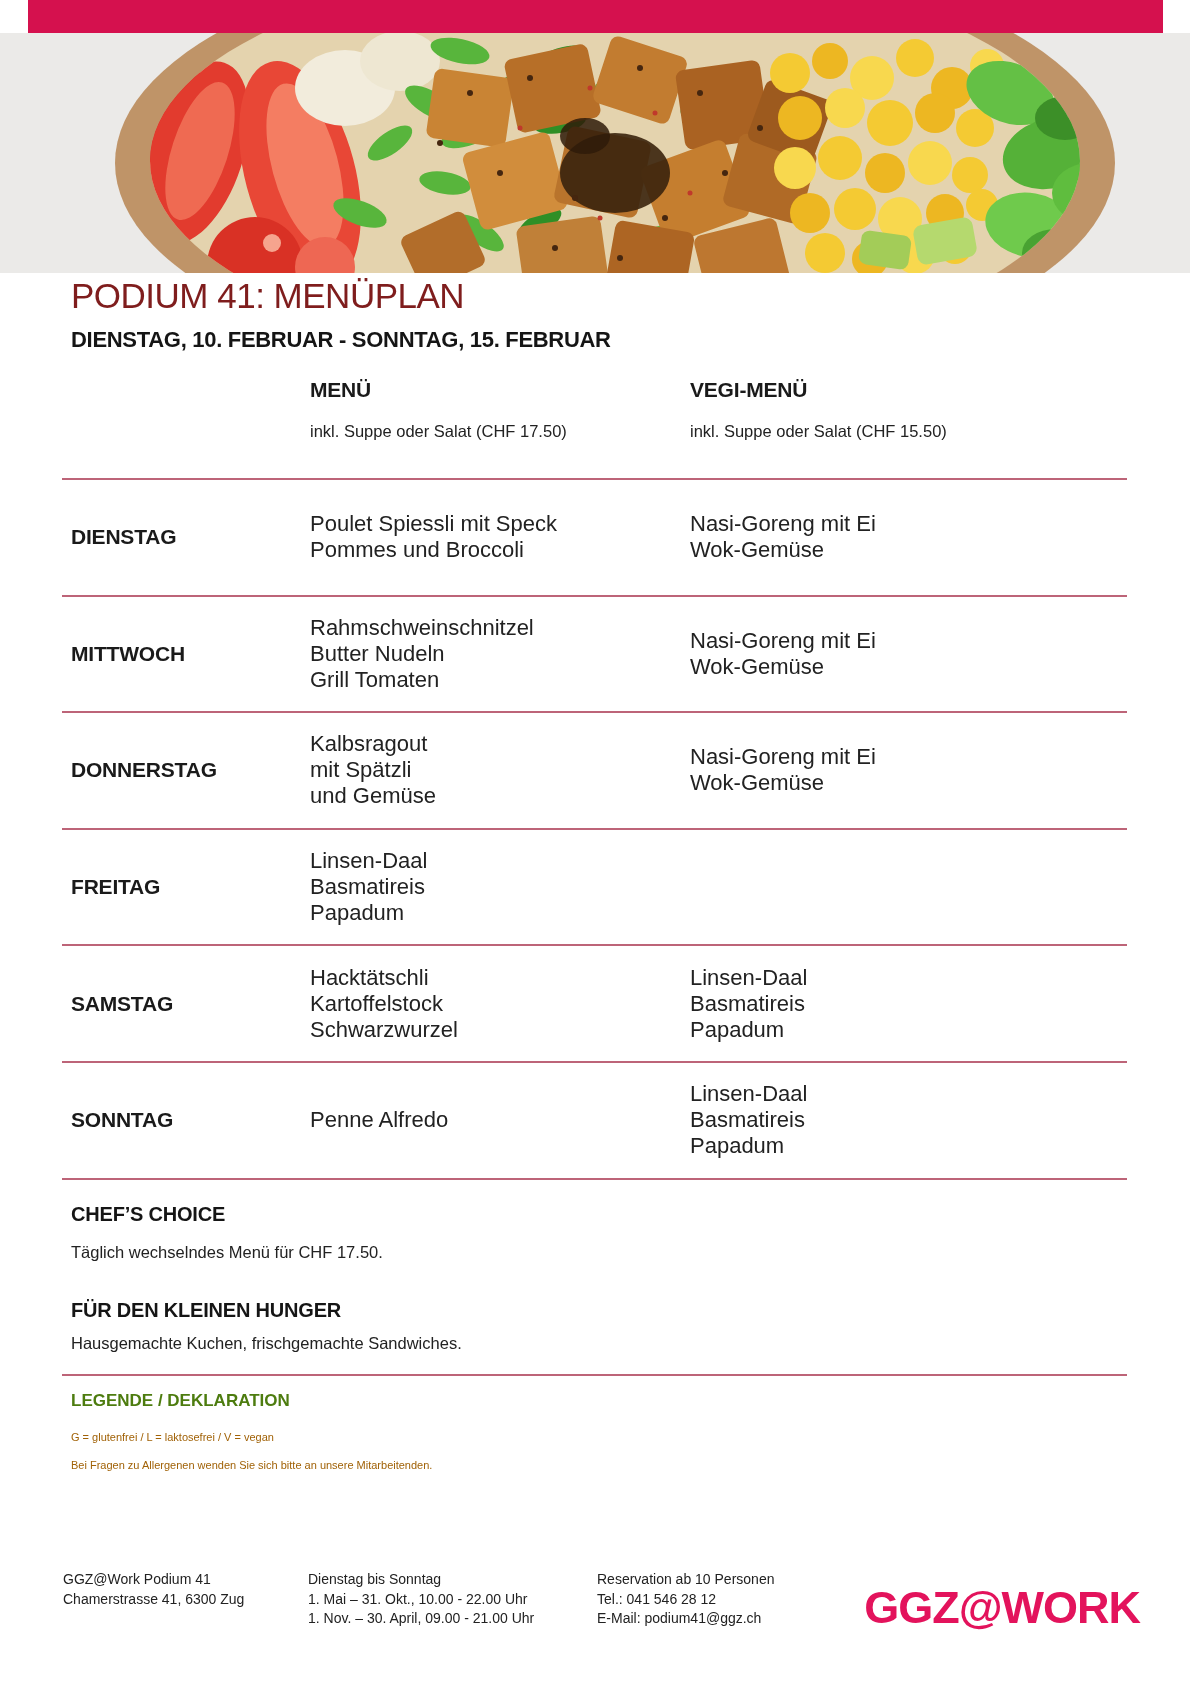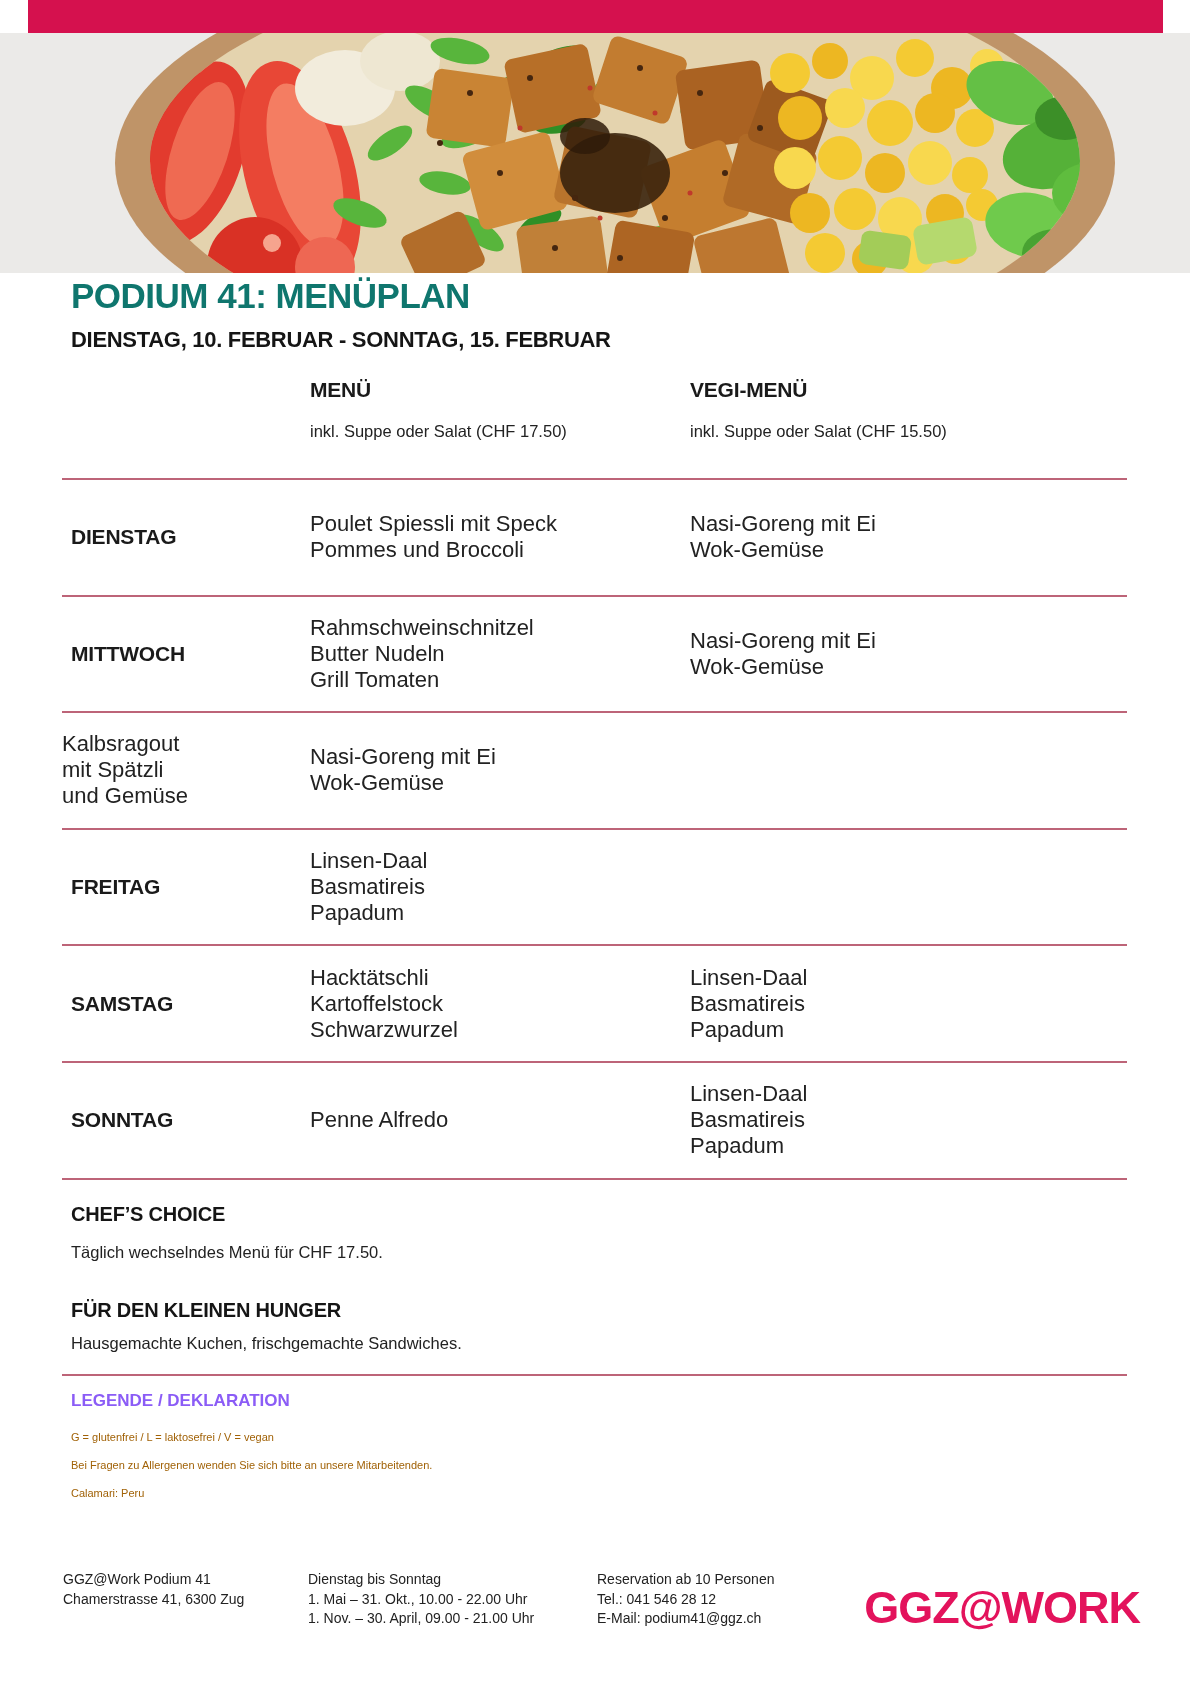--- a/index.html
+++ b/index.html
@@ -3,21 +3,21 @@
 <meta charset="utf-8">
 <style>
   html,body{margin:0;padding:0;}
   body{
     width:1190px;height:1683px;position:relative;background:#ffffff;
     font-family:"Liberation Sans","DejaVu Sans",sans-serif;color:#1a1a1a;
     overflow:hidden;
   }
   .topbar{position:absolute;left:28px;top:0;width:1135px;height:33px;background:var(--accent,#d5114e);}
   .photo{position:absolute;left:0;top:33px;width:1190px;height:240px;}
-  .title{position:absolute;left:71px;top:276px;font-size:35px;font-weight:bold;letter-spacing:-0.5px;color:#0f766e;}
+  .title{position:absolute;left:71px;top:276px;font-size:35px;font-weight:normal;letter-spacing:-0.5px;color:#7f1d1d;}
   .subtitle{position:absolute;left:71px;top:327px;font-size:22px;font-weight:bold;letter-spacing:-0.3px;color:#151515;}
 
   .thead{position:absolute;left:62px;top:378px;width:1065px;display:grid;grid-template-columns:248px 380px 1fr;}
   .thead .coltitle{font-size:21px;font-weight:bold;letter-spacing:-0.2px;}
   .thead .colsub{font-size:16.5px;margin-top:20px;color:#222;}
 
   .table{position:absolute;left:62px;top:478px;width:1065px;border-top:2px solid var(--divider,#bd6478);}
   .row{display:grid;grid-template-columns:248px 380px 1fr;height:114.6px;border-bottom:2px solid var(--divider,#bd6478);}
   .cell{display:flex;flex-direction:column;justify-content:center;}
   .cell.day{padding-left:9px;font-size:21px;font-weight:bold;letter-spacing:-0.2px;}
@@ -25,21 +25,21 @@
 
   .section-heading{font-size:20px;font-weight:bold;letter-spacing:-0.2px;color:#151515;}
   .section-text{font-size:16.5px;color:#222;}
   .chefs{position:absolute;left:71px;top:1203px;}
   .chefs .section-text{margin-top:17px;}
   .hunger{position:absolute;left:71px;top:1299px;}
   .hunger .section-text{margin-top:12px;}
 
   .legend-divider{position:absolute;left:62px;top:1374px;width:1065px;height:2px;background:var(--divider,#bd6478);}
   .legend{position:absolute;left:71px;top:1391px;}
-  .legend-heading{font-size:17px;font-weight:bold;color:#8b5cf6;}
+  .legend-heading{font-size:17px;font-weight:bold;color:#4d7c0f;}
   .legend-lines{margin-top:12px;}
   .legend-lines div{font-size:11px;line-height:28px;color:#a16207;}
 
   .footer-col{position:absolute;top:1570px;font-size:14px;line-height:19.5px;color:#222;}
   .footer-col.c1{left:63px;}
   .footer-col.c2{left:308px;}
   .footer-col.c3{left:597px;}
   .logo{position:absolute;right:50px;top:1582px;font-size:45px;font-weight:bold;letter-spacing:-1px;color:var(--logo,#e3135c);}
 </style>
 </head>
@@ -208,20 +208,21 @@
         <div class="line">Rahmschweinschnitzel</div>
         <div class="line">Butter Nudeln</div>
         <div class="line">Grill Tomaten</div>
       </div>
       <div class="cell">
         <div class="line">Nasi-Goreng mit Ei</div>
         <div class="line">Wok-Gemüse</div>
       </div>
     </div>
     <div class="row">
+      <div class="cell day">DONNERSTAG</div>
       <div class="cell">
         <div class="line">Kalbsragout</div>
         <div class="line">mit Spätzli</div>
         <div class="line">und Gemüse</div>
       </div>
       <div class="cell">
         <div class="line">Nasi-Goreng mit Ei</div>
         <div class="line">Wok-Gemüse</div>
       </div>
     </div>
@@ -268,21 +269,20 @@
   <div class="section-heading">FÜR DEN KLEINEN HUNGER</div>
   <div class="section-text">Hausgemachte Kuchen, frischgemachte Sandwiches.</div>
 </div>
 
 <div class="legend-divider"></div>
 <div class="legend">
   <div class="legend-heading">LEGENDE / DEKLARATION</div>
   <div class="legend-lines">
       <div>G = glutenfrei / L = laktosefrei / V = vegan</div>
       <div>Bei Fragen zu Allergenen wenden Sie sich bitte an unsere Mitarbeitenden.</div>
-      <div>Calamari: Peru</div>
     </div>
 </div>
 
 <div class="footer-col c1">
     <div>GGZ@Work Podium 41</div>
     <div>Chamerstrasse 41, 6300 Zug</div>
   </div>
 <div class="footer-col c2">
     <div>Dienstag bis Sonntag</div>
     <div>1. Mai – 31. Okt., 10.00 - 22.00 Uhr</div>

